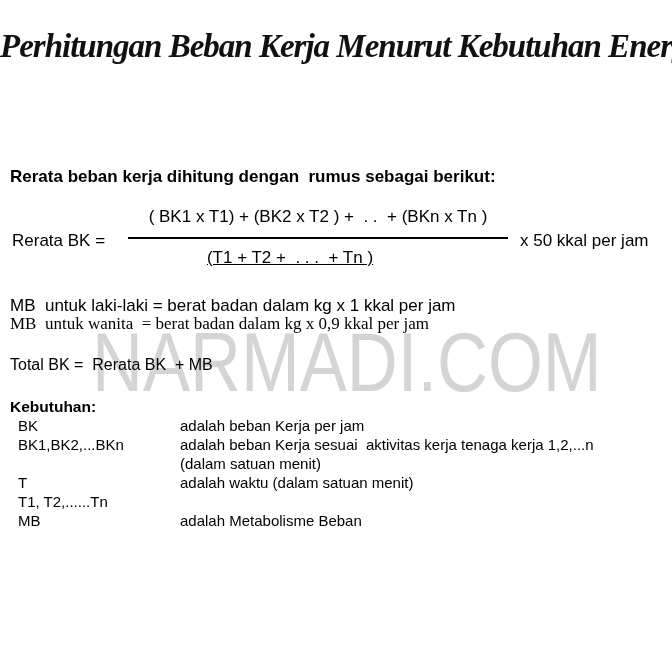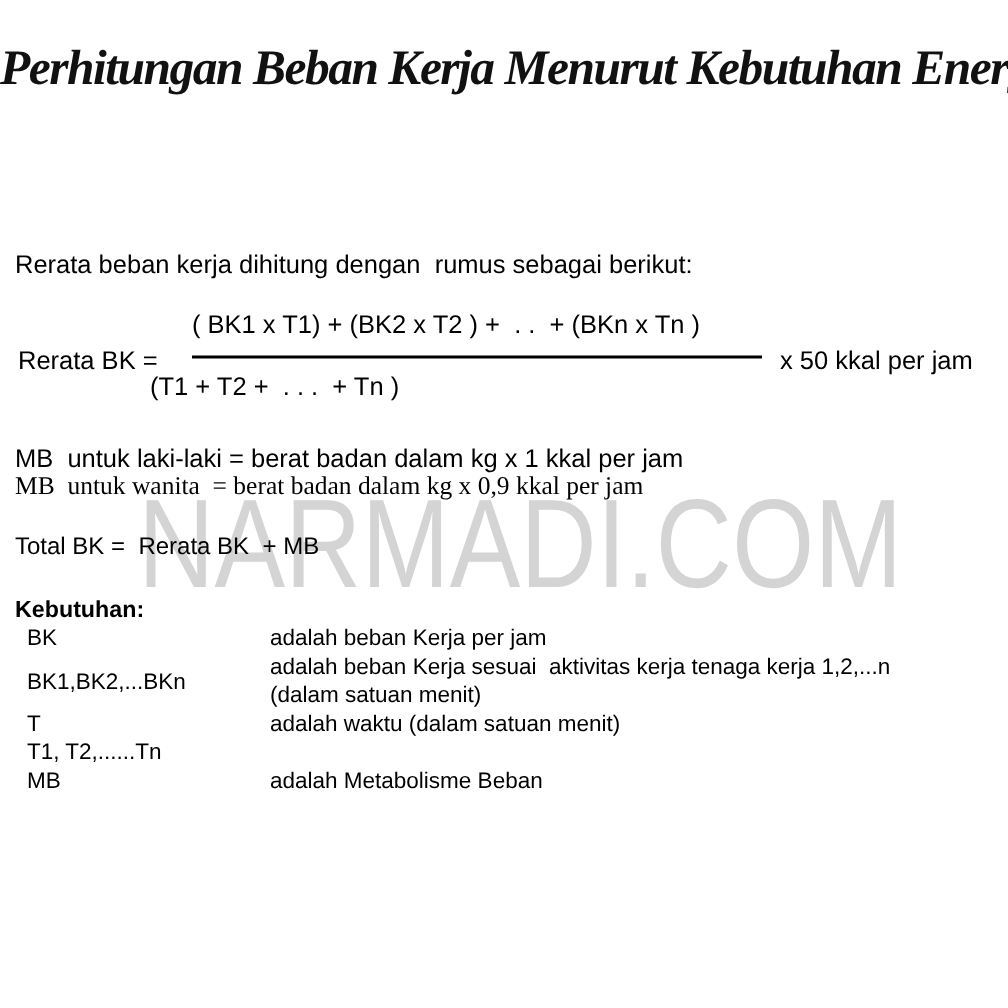--- a/index.html
+++ b/index.html
@@ -32,57 +32,58 @@
     letter-spacing:0px;
     transform:scaleX(0.84);
     transform-origin:left top;
     white-space:nowrap;
     z-index:0;
     user-select:none;
   }
   .content{position:relative;z-index:1;}
   .intro{
     position:absolute;left:10px;top:166px;
-    font-size:17px;line-height:21px;white-space:pre;
+    font-size:17px;line-height:21px;white-space:pre;font-weight:bold;
   }
   
   .formula-label{
     position:absolute;left:12px;top:231px;
     font-size:17px;white-space:pre;
   }
   .fraction{
     position:absolute;left:128px;top:206px;width:380px;
-    font-size:17px;
+    text-align:center;font-size:17px;
   }
   .fraction .numerator{display:block;line-height:22px;white-space:pre;}
   .fraction .frac-line{
     display:block;height:0;
     border:none;border-top:2px solid #000;
     margin:9px 0 0 0;
   }
   .fraction .denominator{
     display:block;line-height:22px;margin-top:8px;
     transform:translateX(-28px);
     white-space:pre;
+    text-decoration:underline;
   }
   .formula-multiplier{
     position:absolute;left:520px;top:231px;
     font-size:17px;white-space:pre;
   }
   
   .mb-male{position:absolute;left:10px;top:296px;font-size:17px;white-space:pre;}
   .mb-female{position:absolute;left:10px;top:314px;font-size:17px;white-space:pre;font-family:Liberation Serif, serif;}
   .total-line{position:absolute;left:10px;top:356px;font-size:16px;white-space:pre;}
   
   .keterangan{
     position:absolute;left:10px;top:397px;width:656px;
     font-size:15px;line-height:19px;
   }
   .kt-title{font-weight:bold;font-size:15.5px;}
-  .kt-row{display:flex;align-items:center;}
+  .kt-row{display:flex;align-items:flex-start;}
   .kt-term{width:162px;padding-left:8px;flex:none;white-space:pre;}
   .kt-def{width:482px;white-space:pre-wrap;}
 </style>
 </head>
 <body>
 
 <div class="page">
 
   <div class="watermark">NARMADI.COM</div>
 

